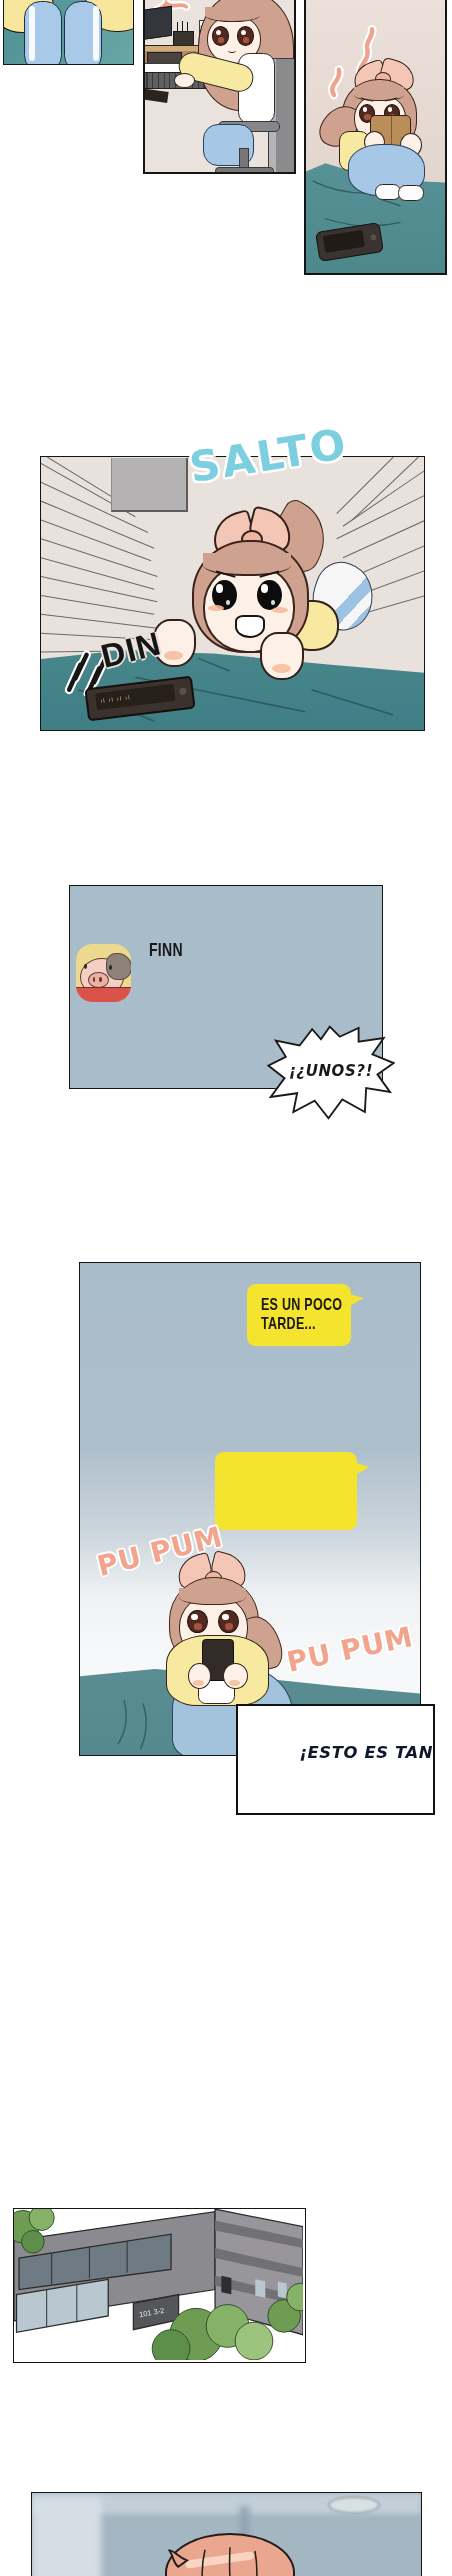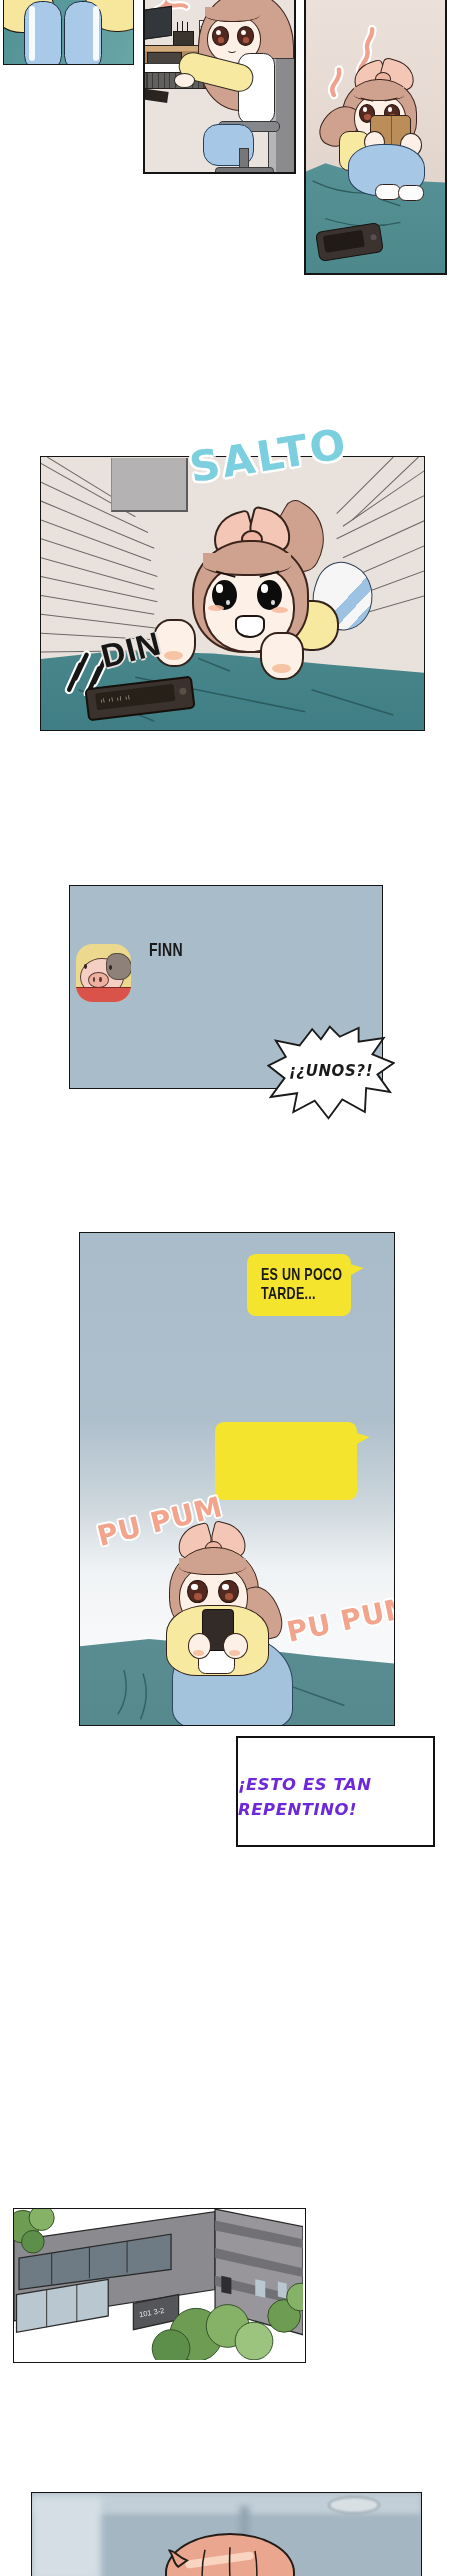--- a/index.html
+++ b/index.html
@@ -13,21 +13,21 @@
   .bubble.yellow{background:#f4e42d;}
   .tail{position:absolute;width:16.4px;height:14px;background:inherit;}
   .tail.left{clip-path:polygon(100% 0,100% 100%,0 35%);}
   .tail.right{clip-path:polygon(0 0,0 100%,100% 35%);}
   .chat-txt{color:#191919;font-weight:bold;font-size:15.7px;line-height:1.2;
             transform:scaleX(0.8);transform-origin:left top;white-space:nowrap;letter-spacing:0.3px;}
   .sfx{position:absolute;font-weight:bold;white-space:nowrap;}
   .sfx.salmon{color:#f2a48c;
       text-shadow:-1.9px 0 0 #fff,1.9px 0 0 #fff,0 -1.9px 0 #fff,0 1.9px 0 #fff,-1.3px -1.3px 0 #fff,1.3px 1.3px 0 #fff,-1.3px 1.3px 0 #fff,1.3px -1.3px 0 #fff;}
   .caption{position:absolute;background:#ffffff;border:2.5px solid #111;box-sizing:border-box;
-           color:#6d28d9;text-align:left;font-family:"DejaVu Sans",sans-serif;font-weight:bold;margin-top:32px;}
+           color:#0f172a;text-align:right;font-family:"DejaVu Sans",sans-serif;font-weight:bold;}
   .eye{position:absolute;border-radius:50%;background:#53291f;border:1.9px solid #241511;}
   .eye i{position:absolute;left:18%;top:14%;width:34%;height:30%;background:#fff;border-radius:50%;}
   .eye u{position:absolute;left:30%;bottom:12%;width:46%;height:34%;background:#a5543f;border-radius:50%;}
   .skin{background:#fdf1e7;}
   .hairc{background:#cfa28f;}
 </style>
 </head>
 <body>
 
 <div id="page">
@@ -232,21 +232,21 @@
     </div>
   </div>
 
   <svg class="abs" style="left:267px;top:1024px;" width="128" height="97" viewBox="0 0 204 154">
     <polygon points="100,4 116,20 146,6 146,28 186,22 168,48 202,62 176,80 196,108 158,102 156,140 120,120 98,150 76,122 42,140 48,110 6,116 28,86 2,66 30,52 14,26 52,34 72,8 86,24" fill="#ffffff" stroke="#1a1a1a" stroke-width="3"></polygon>
   </svg>
   <div class="abs" style="left:267px;top:1062px;width:128px;text-align:center;">
     <span style="font-family:'DejaVu Sans',sans-serif;font-style:italic;font-weight:bold;font-size:15px;color:#1a1a1a;letter-spacing:0.6px;">¡¿UNOS?!</span>
   </div>
 
-  <div class="panel" style="left:79px;top:1232px;width:316px;height:494px;background:linear-gradient(#a9bcca 0%,#aebfcc 38%,#ccd6dc 55%,#eff2f4 68%,#f7f8f9 80%);">
+  <div class="panel" style="left:79px;top:1262px;width:342px;height:494px;background:linear-gradient(#a9bcca 0%,#aebfcc 38%,#ccd6dc 55%,#eff2f4 68%,#f7f8f9 80%);">
 
     <div class="bubble yellow" style="left:167px;top:21.4px;width:104px;height:62px;">
       <div class="tail right" style="right:-12.6px;top:8.8px;"></div>
       <div class="abs" style="left:14px;top:11.3px;">
         <div class="chat-txt">ES UN POCO</div>
         <div class="chat-txt">TARDE...</div>
       </div>
     </div>
 
 
@@ -289,21 +289,20 @@
     </div>
     <div class="abs" style="left:143px;top:400px;width:22.6px;height:24px;background:#fdf1e7;border:1.9px solid #33211b;border-radius:50%;">
       <div class="abs" style="left:5px;bottom:1.9px;width:11.3px;height:5.7px;background:#f6c3a4;border-radius:50%;"></div>
     </div>
 
     <div class="sfx salmon" style="left:206px;top:370px;font-size:28px;transform:rotate(-12deg);font-family:'DejaVu Sans',sans-serif;letter-spacing:0.6px;">PU PUM</div>
   </div>
 
   <div class="caption" style="left:236px;top:1704px;width:199px;height:111px;padding-top:34px;font-size:16.4px;font-style:italic;line-height:1.55;letter-spacing:0.6px;">
     <div>¡ESTO ES TAN</div>
-    <div>REPENTINO!</div>
   </div>
 
   <div class="panel" style="left:13.2px;top:2208px;width:293px;height:155px;background:#ffffff;">
     <svg width="289" height="151" viewBox="0 0 460 240" style="position:absolute;left:0;top:0;">
 
       <polygon points="0,50 320,4 320,128 0,178" fill="#8b8a8e" stroke="#2a2a2a" stroke-width="2"></polygon>
 
       <polygon points="8,78 250,40 250,96 8,128" fill="#6e7a84" stroke="#2a2a2a" stroke-width="2"></polygon>
       <line x1="60" y1="70" x2="60" y2="120" stroke="#2a2a2a" stroke-width="1.5"></line>
       <line x1="120" y1="60" x2="120" y2="110" stroke="#2a2a2a" stroke-width="1.5"></line>

